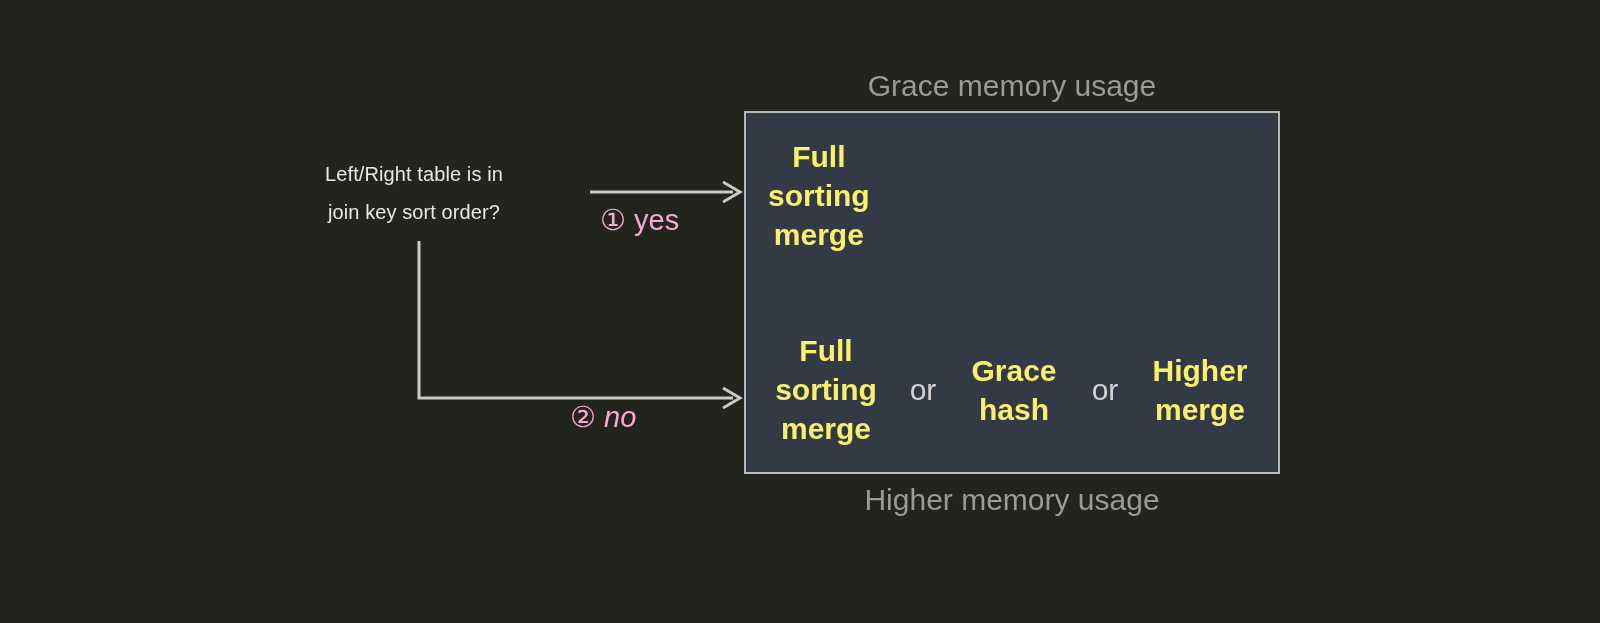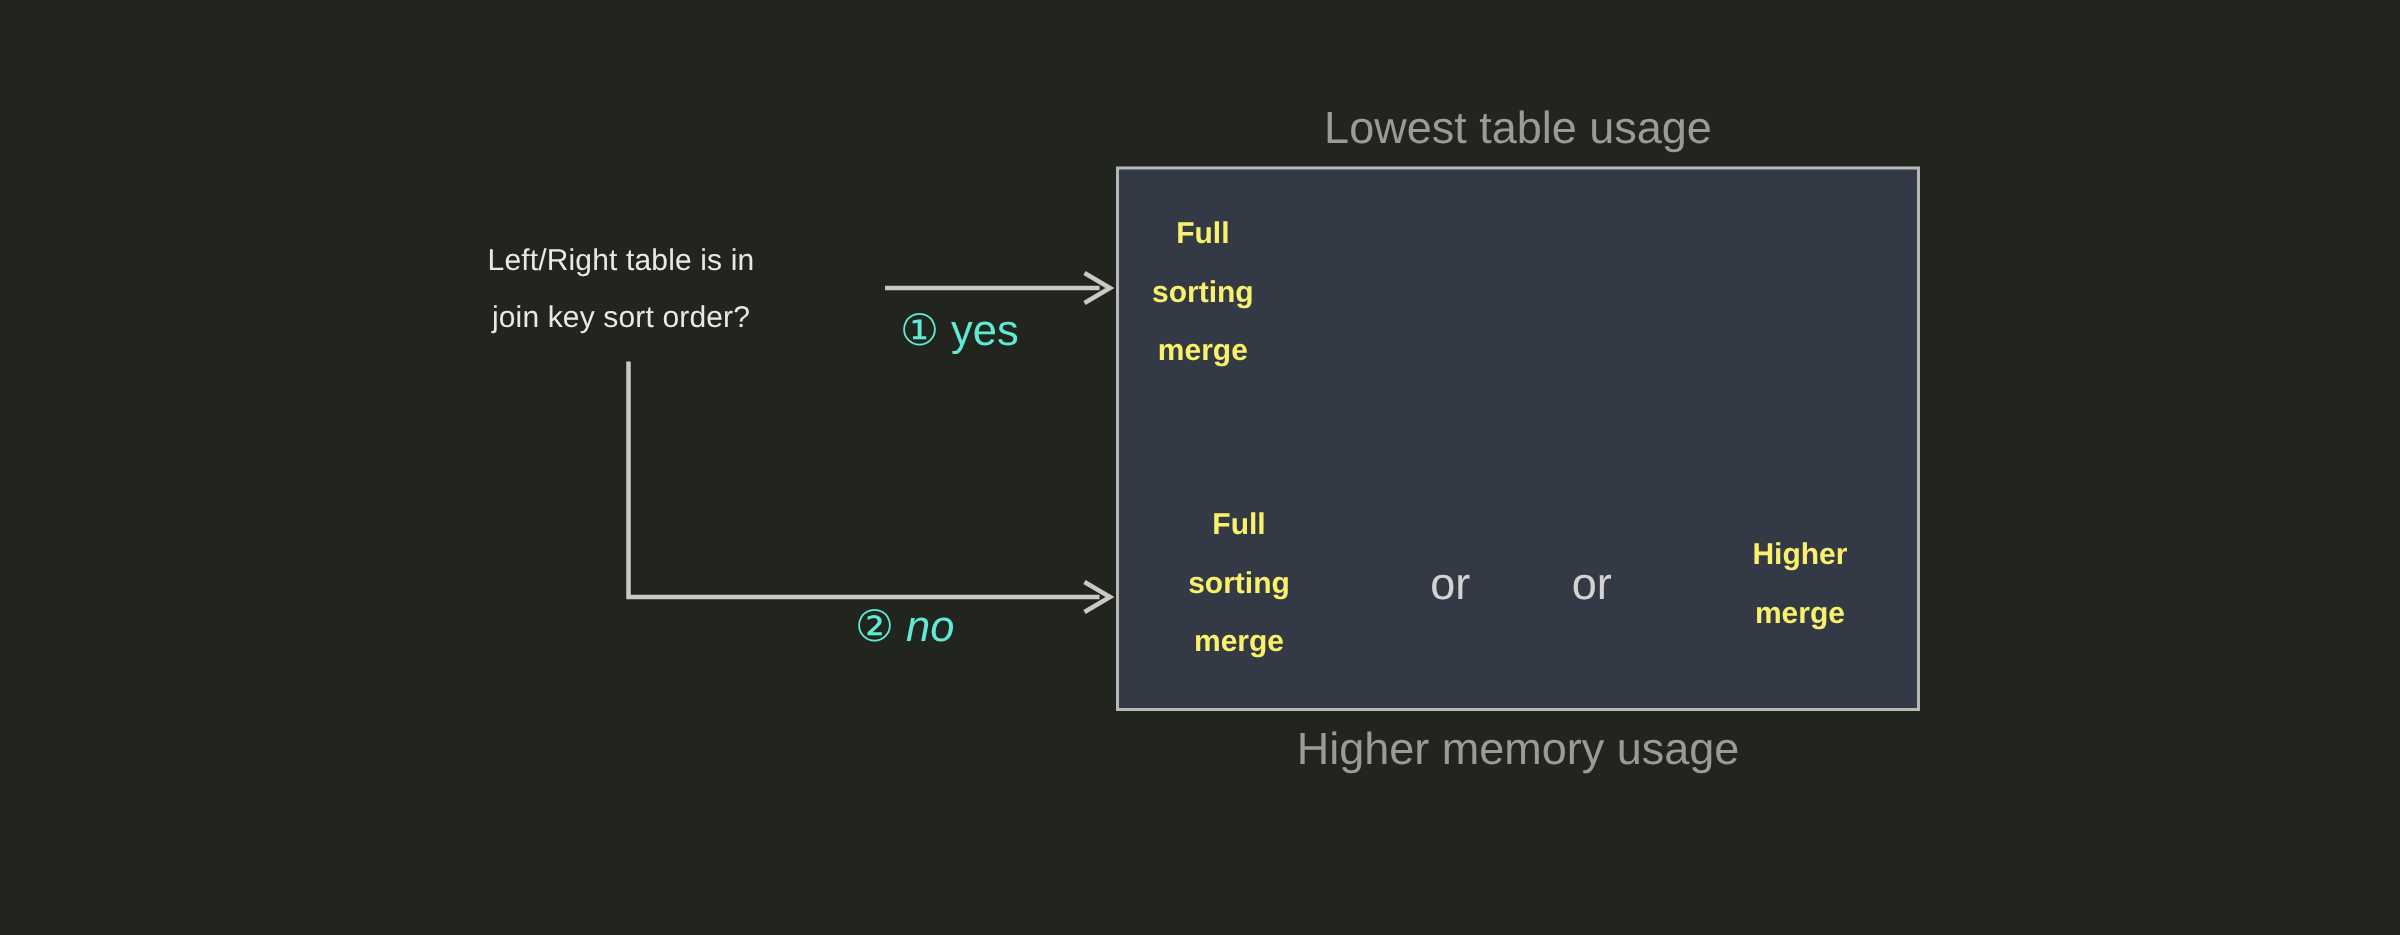--- a/index.html
+++ b/index.html
@@ -39,21 +39,21 @@
     left: 0;
     top: 0;
     width: 1600px;
     height: 623px;
     pointer-events: none;
   }
 
   
   .branch-label {
     position: absolute;
-    color: #5eead4;
+    color: #f9a8d4;
     font-size: 29px;
     line-height: 34px;
     white-space: nowrap;
   }
   .branch-label .circled {
     font-family: "DejaVu Sans", sans-serif;
     font-size: 29px;
     margin-right: 8px;
   }
   #branch-yes { left: 600px; top: 203px; }
@@ -99,21 +99,21 @@
     justify-content: flex-start;
   }
   #row-unsorted {
     padding: 0 0 24px 0;
     justify-content: space-between;
   }
 
   .algo {
     color: #f9f06b;
     font-weight: bold;
-    font-size: 20px;
+    font-size: 30px;
     line-height: 39px;
     text-align: center;
     white-space: pre-line;
   }
   #row-sorted .algo { margin-left: 22px; }
   #row-unsorted .algo { flex: 0 0 auto; }
   #algo-unsorted-1 { margin-left: 14px; width: 132px; }
   #algo-unsorted-2 { width: 120px; }
   #algo-unsorted-3 { width: 128px; margin-right: 14px; }
 
@@ -147,37 +147,39 @@
     </g>
   </svg>
 
   <div class="branch-label" id="branch-yes">
     <span class="circled">①</span><span>yes</span>
   </div>
   <div class="branch-label" id="branch-no">
     <span class="circled">②</span><span>no</span>
   </div>
 
-  <div class="memory-caption" id="caption-top">Lowest table usage</div>
+  <div class="memory-caption" id="caption-top">Grace memory usage</div>
 
   <div class="memory-caption" id="caption-bottom">Higher memory usage</div>
 
   <div id="options-box">
 
     <div class="option-row" id="row-sorted">
       <div class="algo" id="algo-sorted-1">Full
 sorting
 merge</div>
     </div>
 
     <div class="option-row" id="row-unsorted">
       <div class="algo" id="algo-unsorted-1">Full
 sorting
 merge</div>
       <div class="or-sep">or</div>
+      <div class="algo" id="algo-unsorted-2">Grace
+hash</div>
       <div class="or-sep">or</div>
       <div class="algo" id="algo-unsorted-3">Higher
 merge</div>
     </div>
 
   </div>
 
 </div>
 
 </body></html>

